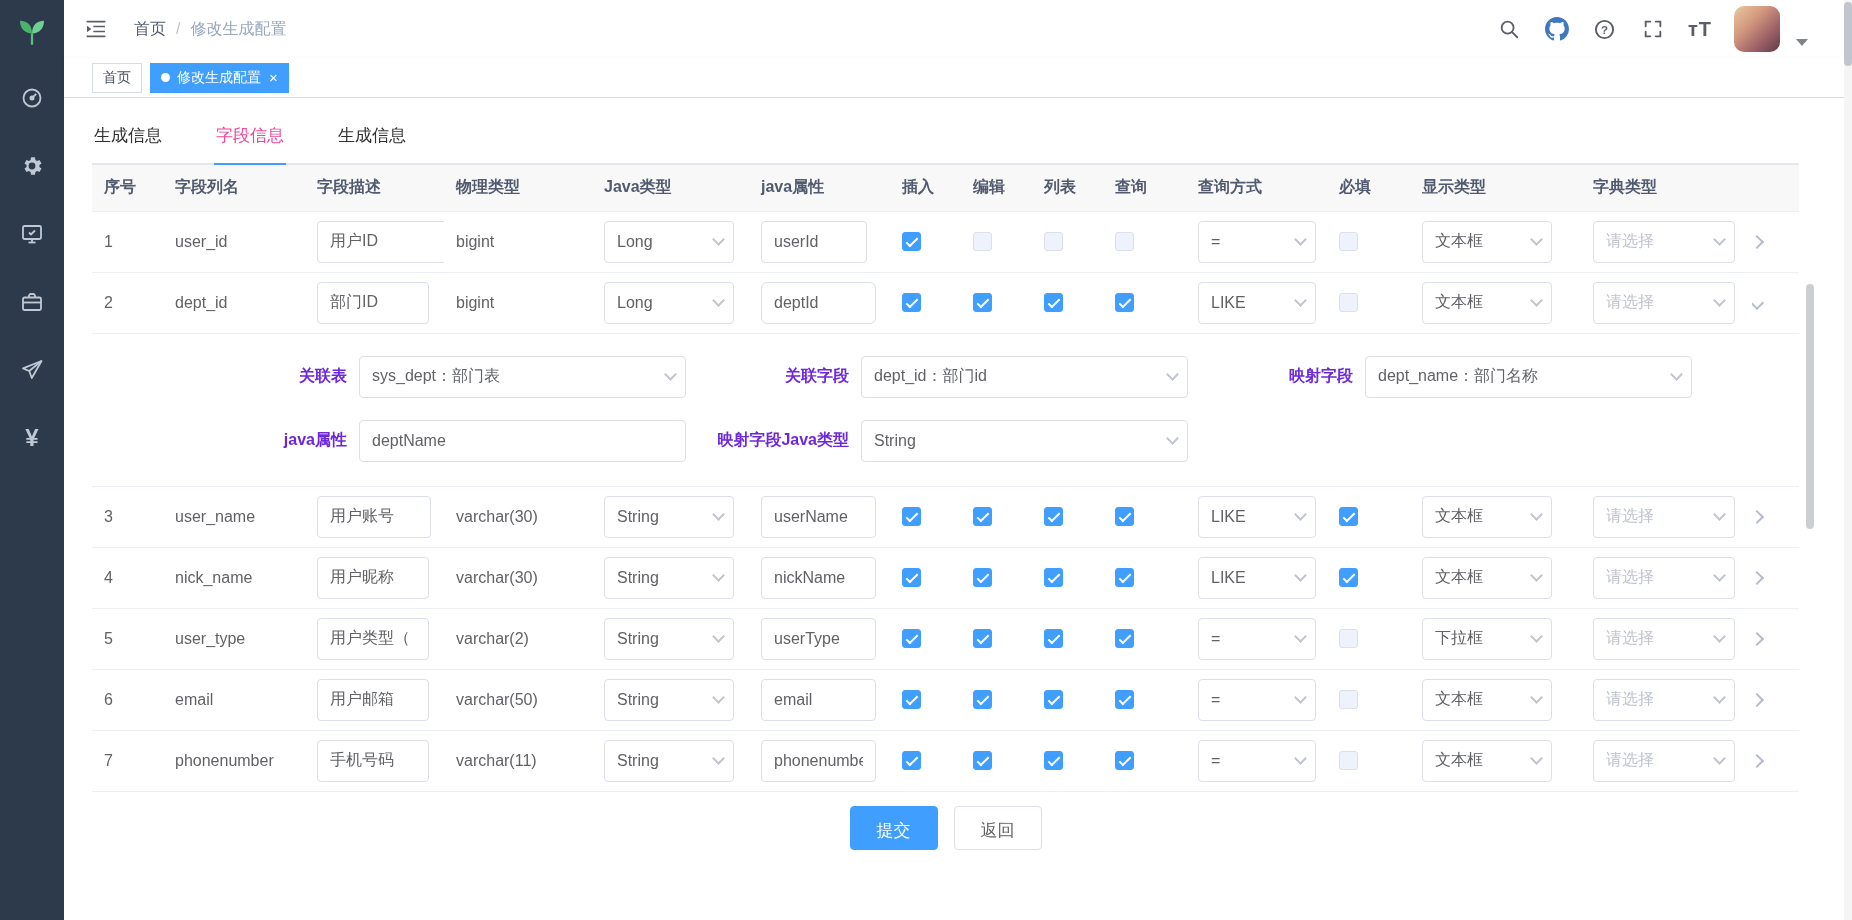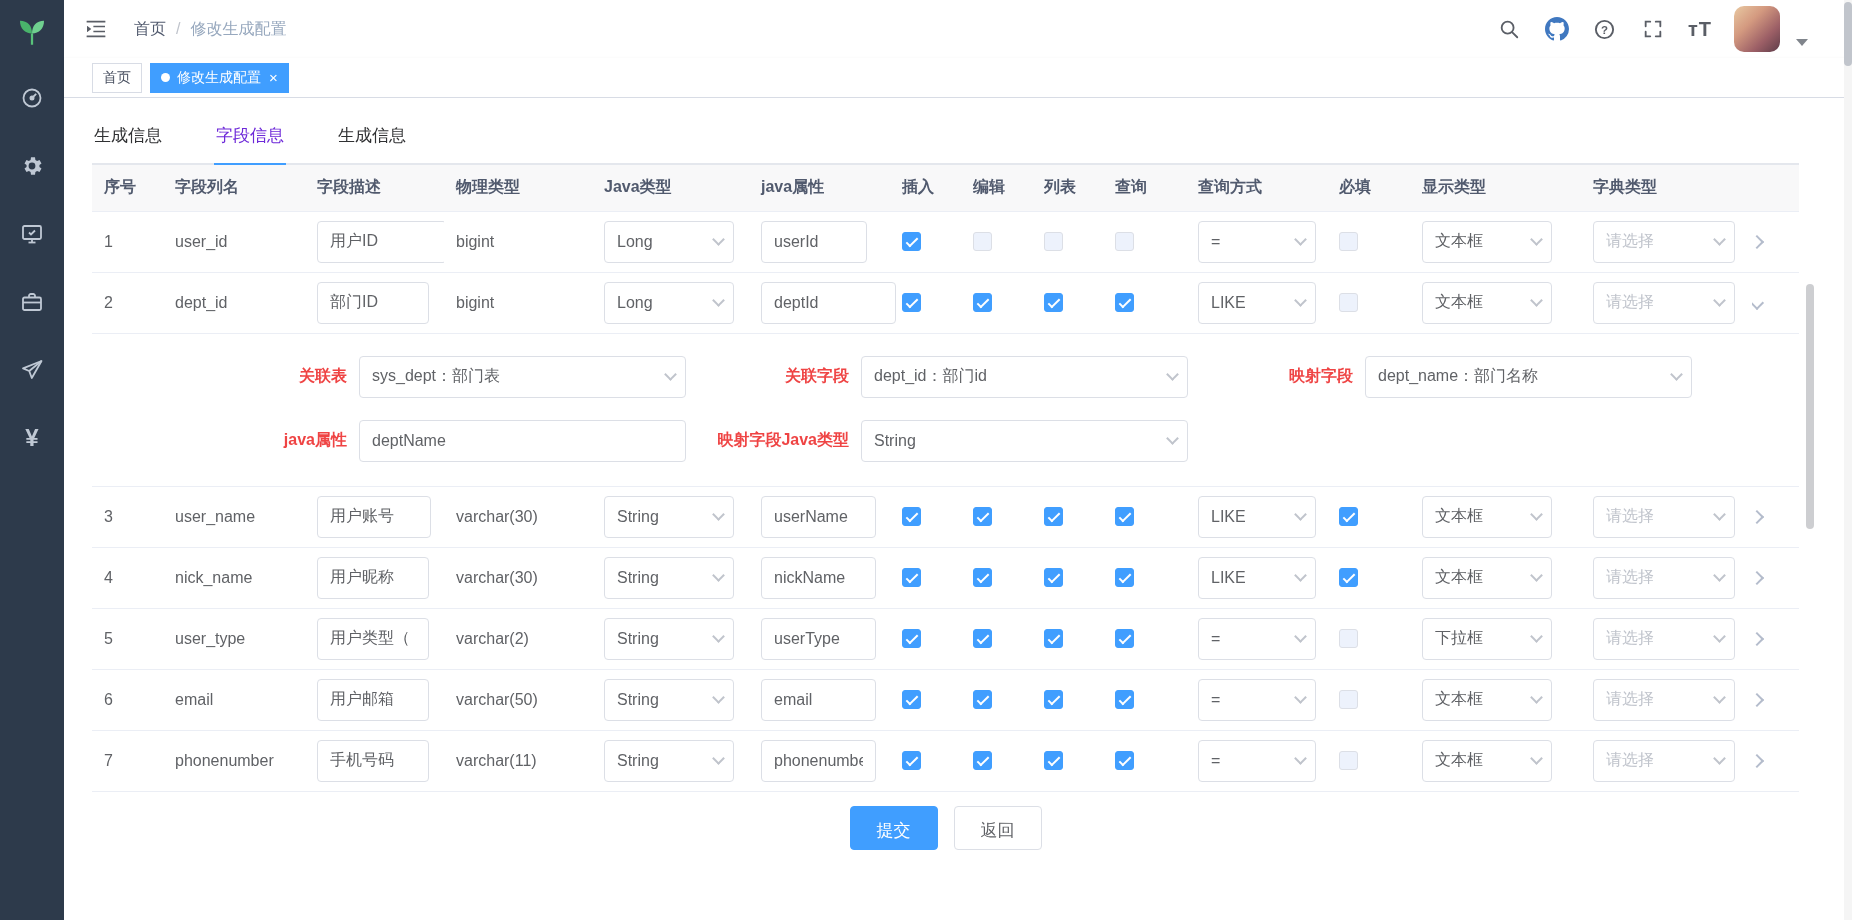--- a/index.html
+++ b/index.html
@@ -39,21 +39,21 @@
     background:#fff; color:#495060; font-size:14px; cursor:pointer; }
   .tag.active { background:#409eff; border-color:#409eff; color:#fff; }
   .tag-dot { width:9px; height:9px; border-radius:50%; background:#fff; margin-right:7px; }
   .tag-close { margin-left:8px; font-size:15px; line-height:1; }
 
   
   .content { flex:1; padding:24px 0 0 28px; position:relative; background:#fff; }
 
   .tabs { display:flex; gap:50px; border-bottom:2px solid #e4e7ed; width:1707px; }
   .tab { font-size:17px; color:#303133; padding:2px 2px 16px; cursor:pointer; position:relative; }
-  .tab.active { color:#6d28d9; }
+  .tab.active { color:#ec4899; }
   .tab.active::after { content:""; position:absolute; left:0; right:0; bottom:-2px; height:2px; background:#409eff; }
 
   .relation { display:flex; align-items:center; gap:14px; margin:20px 0 16px; height:40px; }
   .relation-label { font-size:17px; color:#303133; }
   .switch { width:54px; height:26px; border-radius:13px; background:#c0ccda; position:relative; cursor:pointer; flex:none; }
   .switch.on { background:#409eff; }
   .switch::after { content:""; position:absolute; top:2px; left:2px; width:22px; height:22px; border-radius:50%; background:#fff; }
   .switch.on::after { left:auto; right:2px; }
   .relation-link { font-size:17px; color:#409eff; cursor:pointer; }
 
@@ -80,21 +80,21 @@
   .ckb.on { background:#409eff; border-color:#409eff; }
   .ckb.on::after { content:""; position:absolute; left:6px; top:2px; width:4px; height:10px;
     border-right:2px solid #fff; border-bottom:2px solid #fff; transform:rotate(45deg); }
 
   .arrow { display:inline-block; width:10px; height:10px; border-top:2px solid #b4bccc;
     border-right:2px solid #b4bccc; transform:rotate(45deg); cursor:pointer; }
   .arrow.down { transform:rotate(135deg); margin-top:-4px; }
 
   .exp-cell { padding:8px 0 16px; }
   .exp-line { display:flex; align-items:center; height:58px; margin-top:6px; }
-  .exp-label { font-size:16px; font-weight:bold; color:#ef4444; text-align:right; padding-right:12px; flex:none; }
+  .exp-label { font-size:16px; font-weight:bold; color:#6d28d9; text-align:right; padding-right:12px; flex:none; }
 
   .footer-btns { width:1707px; display:flex; justify-content:center; gap:16px; margin-top:14px; }
   .btn { height:44px; padding:12px 26px; border-radius:4px; border:1px solid #dcdfe6; background:#fff;
     color:#606266; font-size:17px; cursor:pointer; font-family:inherit; }
   .btn.primary { background:#409eff; border-color:#409eff; color:#fff; }
 
   
   .v-scroll { position:absolute; left:1742px; top:186px; width:8px; height:570px; background:transparent; }
   .v-thumb { width:8px; height:245px; border-radius:4px; background:rgba(144,147,153,.45); cursor:pointer; }
   .page-scroll { position:fixed; right:0; top:0; width:8px; height:920px; background:#f5f5f5; }
@@ -282,21 +282,21 @@
             </tr>
             <tr>
               <td class="l">2</td>
               <td class="l">dept_id</td>
               <td class="l"><input class="inp" type="text" value="部门ID" style="width: 112px;"></td>
               <td class="l">bigint</td>
               <td class="l"><div class="sel" style="width: 130px;">
                   <span class="sel-val">Long</span>
                   <i class="chev"></i>
                 </div></td>
-              <td class="l"><input class="inp" type="text" value="deptId" style="width: 135px;"></td>
+              <td class="l"><input class="inp" type="text" value="deptId" style="width: 115px; border-radius: 6px;"></td>
               <td class="c"><span class="ckb on"></span></td>
               <td class="c"><span class="ckb on"></span></td>
               <td class="c"><span class="ckb on"></span></td>
               <td class="c"><span class="ckb on"></span></td>
               <td class="l"><div class="sel" style="width: 118px;">
                   <span class="sel-val">LIKE</span>
                   <i class="chev"></i>
                 </div></td>
               <td class="c"><span class="ckb"></span></td>
               <td class="l"><div class="sel" style="width: 130px;">

